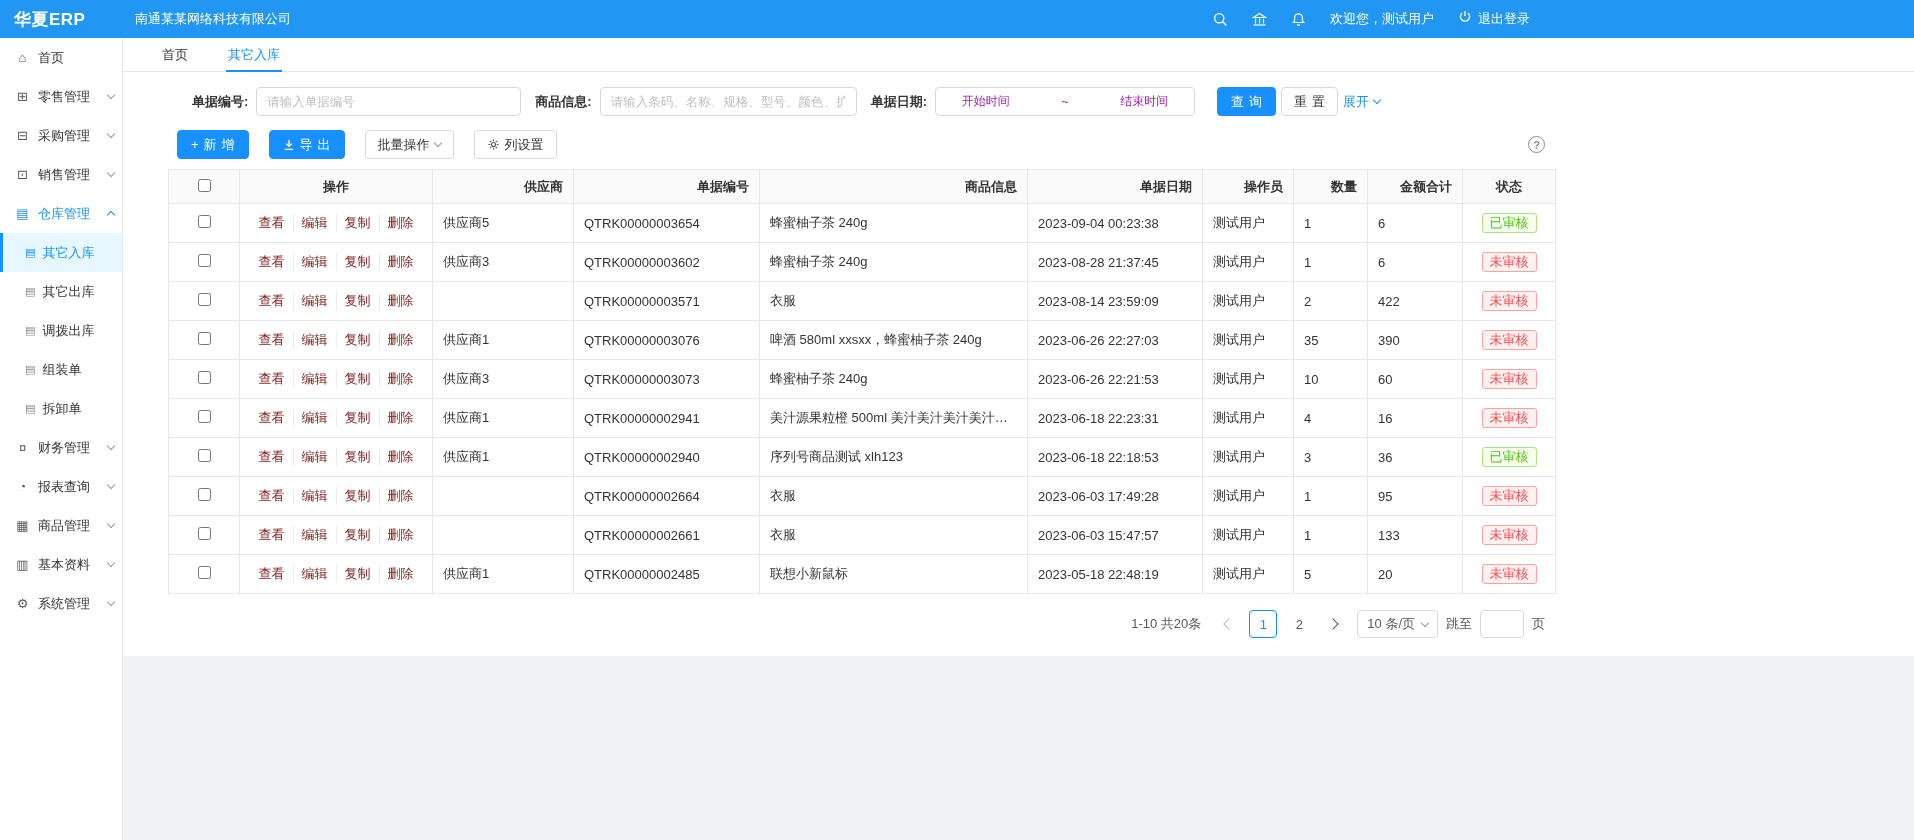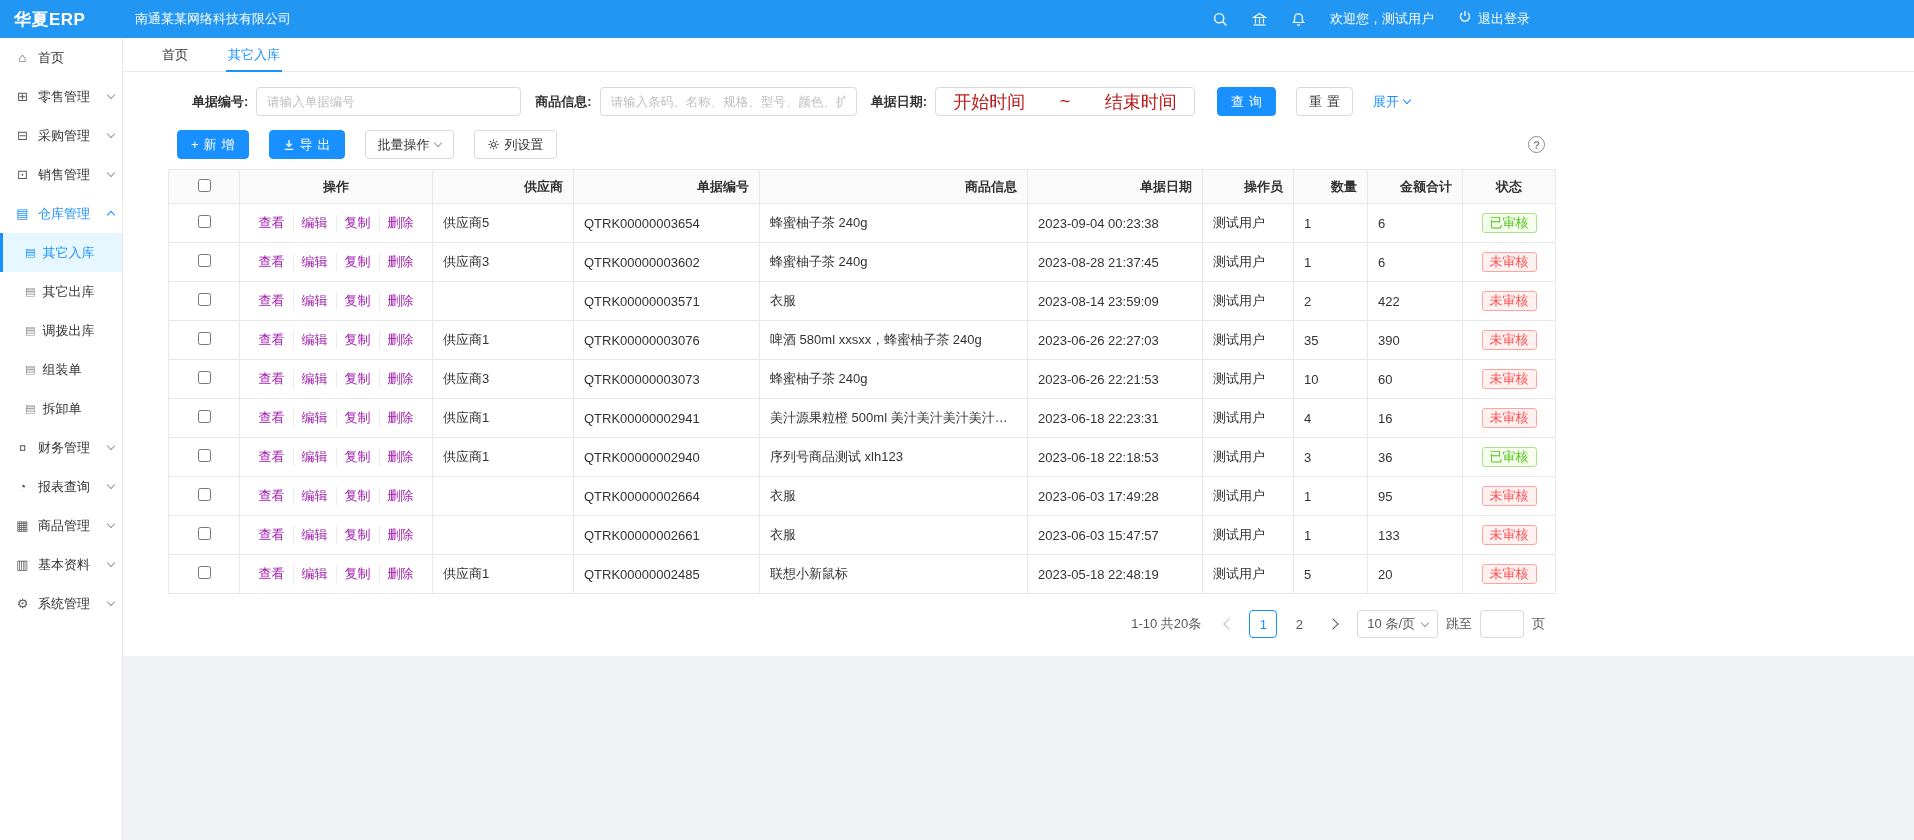--- a/index.html
+++ b/index.html
@@ -42,43 +42,43 @@
   .panel-inner { width: 1399px; padding-left: 22px; }
   .filler { flex: 1; background: #f0f2f5; }
 
   
   .filter-row { display: flex; align-items: center; padding: 15px 0 12px 24px; }
   .f-label { font-weight: 600; font-size: 13px; margin-right: 8px; white-space: nowrap; }
   .f-input { height: 29px; border: 1px solid #d9d9d9; border-radius: 4px; padding: 0 10px; font-size: 12.5px; color: #333; outline: none; font-family: inherit; }
   .f-input::placeholder { color: #bfbfbf; }
   .w-bill { width: 265px; margin-right: 14px; }
   .w-material { width: 257px; margin-right: 14px; }
-  .date-range { width: 260px; height: 29px; border: 1px solid #d9d9d9; border-radius: 4px; display: flex; align-items: center; justify-content: space-around; color: #b91c1c; font-size: 18px; margin-right: 22px; cursor: pointer; }
+  .date-range { width: 260px; height: 29px; border: 1px solid #d9d9d9; border-radius: 4px; display: flex; align-items: center; justify-content: space-around; color: #a21caf; font-size: 12px; margin-right: 22px; cursor: pointer; }
   .btn { height: 29px; border-radius: 4px; font-size: 13px; display: inline-flex; align-items: center; justify-content: center; cursor: pointer; border: 1px solid transparent; white-space: nowrap; font-family: inherit; background: #fff; }
   .btn-primary { background: #1890ff; border-color: #1890ff; color: #fff; padding: 0 13px; }
   .btn-default { border-color: #d9d9d9; color: #333; padding: 0 12px; }
   .ls { letter-spacing: 5px; margin-right: -5px; }
-  .mr18 { margin-right: 20px; }
+  .mr18 { margin-right: 5px; }
   .expand-link { color: #1890ff; display: flex; align-items: center; gap: 5px; cursor: pointer; }
   .chev-sm { width: 6px; height: 6px; border-right: 1.3px solid currentColor; border-bottom: 1.3px solid currentColor; transform: rotate(45deg); margin-top: -3px; }
   .chev-gray { border-color: #999; }
 
   
   .toolbar { display: flex; align-items: center; gap: 20px; padding-left: 9px; margin: 2px 0 10px; }
   .btn-icon-gap { display: inline-flex; align-items: center; gap: 5px; }
   .help-circle { margin-left: auto; width: 17px; height: 17px; border: 1.5px solid #8c8c8c; border-radius: 50%; display: flex; align-items: center; justify-content: center; font-size: 11px; color: #8c8c8c; font-weight: bold; cursor: pointer; }
 
   
   .data-table { border-collapse: collapse; width: 1387px; table-layout: fixed; font-size: 13px; }
   .data-table th, .data-table td { border: 1px solid #e8e8e8; padding: 0 10px; overflow: hidden; }
   .data-table th { background: #fafafa; font-weight: 600; height: 34px; text-align: right; color: #333; }
   .data-table td { height: 39px; color: #333; white-space: nowrap; text-overflow: ellipsis; }
   .center { text-align: center !important; }
   .op-links { display: inline-flex; align-items: center; }
-  .op-link { color: #a21caf; padding: 0 8px; cursor: pointer; text-decoration: none; }
+  .op-link { color: #7f1d1d; padding: 0 8px; cursor: pointer; text-decoration: none; }
   .op-link + .op-link { border-left: 1px solid #ececec; }
   .badge { display: inline-block; font-size: 13px; line-height: 18px; padding: 0 7px; border-radius: 3px; border: 1px solid; }
   .badge.approved { color: #52c41a; border-color: #a9e389; background: #f6ffed; }
   .badge.unapproved { color: #ff4d4f; border-color: #ffa39e; background: #fff1f0; }
 
   
   .pagination { display: flex; justify-content: flex-end; align-items: center; margin-top: 16px; gap: 8px; font-size: 13px; color: #595959; }
   .page-btn { min-width: 28px; height: 28px; display: flex; align-items: center; justify-content: center; border-radius: 4px; cursor: pointer; background: #fff; }
   .page-btn.active { border: 1px solid #1890ff; color: #1890ff; }
   .arrow { width: 8px; height: 8px; display: inline-block; }

